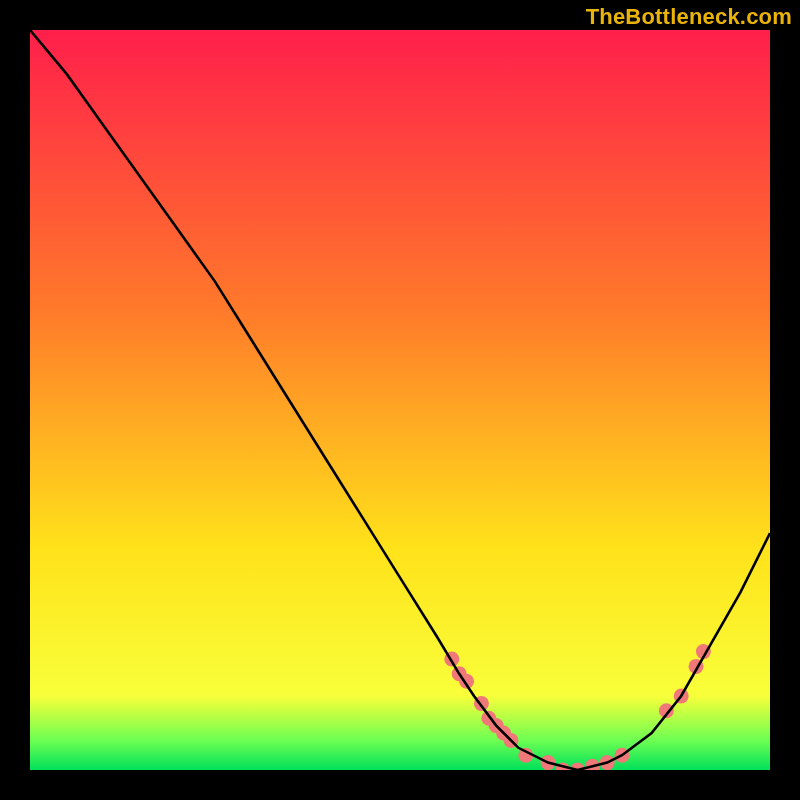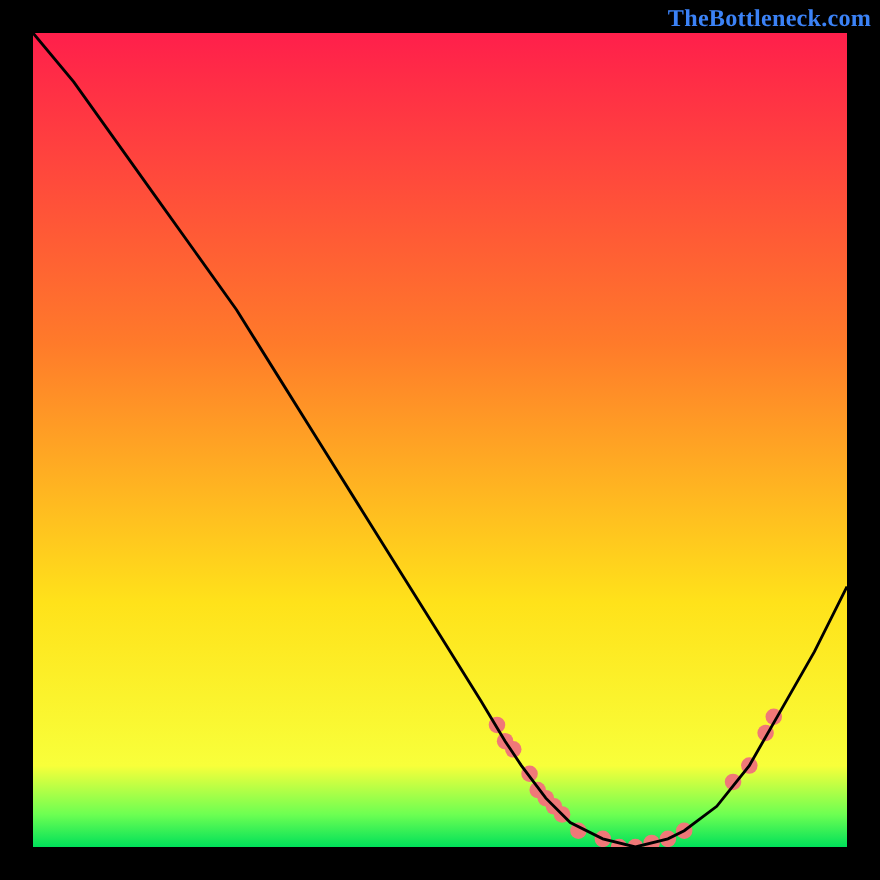--- a/index.html
+++ b/index.html
@@ -22,24 +22,24 @@
     position: absolute;
     left: 0;
     top: 0;
     width: 740px;
     height: 740px;
   }
   .watermark {
     position: absolute;
     top: 4px;
     right: 8px;
-    font-family: Liberation Serif, serif;
+    font-family: Liberation Sans, sans-serif;
     font-size: 22px;
     font-weight: 600;
-    color: #3b82f6;
+    color: #eab308;
     letter-spacing: 0.2px;
     user-select: none;
   }
   svg {
     display: block;
   }
 </style>
 </head>
 <body>
 

